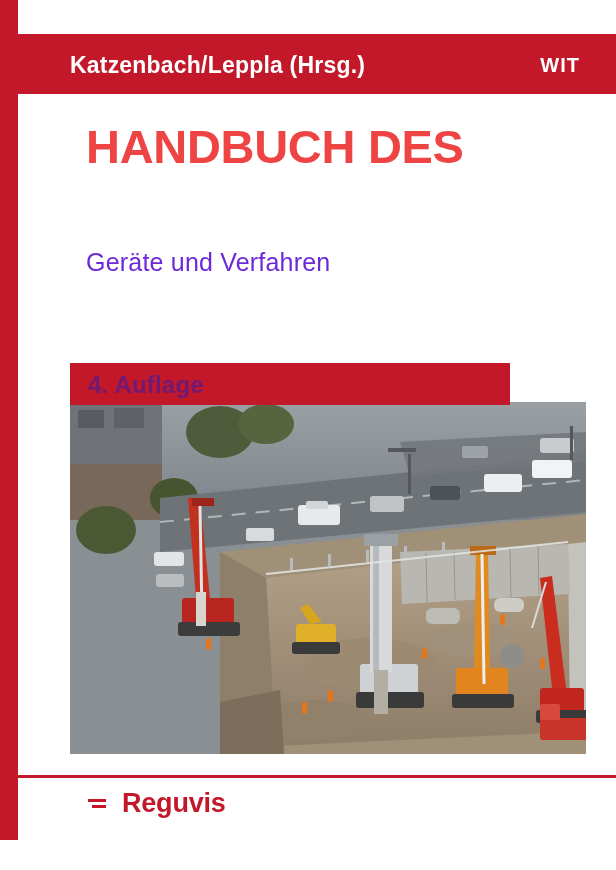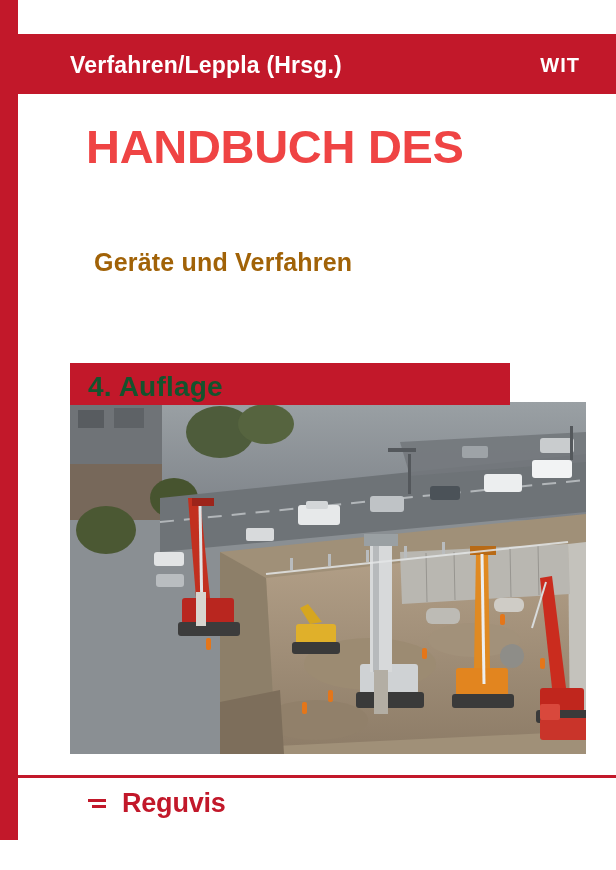--- a/index.html
+++ b/index.html
@@ -70,42 +70,41 @@
     text-transform: uppercase;
   }
   .title .line {
     display: block;
     white-space: nowrap;
   }
   .subtitle {
     position: absolute;
     left: 86px;
     top: 248px;
-    color: #a16207;
+    color: #6d28d9;
     font-size: 25px;
-    font-weight: bold;
+    font-weight: normal;
     letter-spacing: 0.2px;
-    margin-left: 8px;
   }
   
   .edition-badge {
     position: absolute;
     left: 70px;
     top: 363px;
     width: 440px;
     height: 42px;
     background: #c2182a;
     z-index: 3;
   }
   .edition-text {
     position: absolute;
     left: 88px;
     top: 371px;
-    color: #14532d;
-    font-size: 28px;
+    color: #701a75;
+    font-size: 24px;
     font-weight: bold;
     letter-spacing: 0.2px;
     z-index: 4;
   }
   
   .photo {
     position: absolute;
     left: 70px;
     top: 402px;
     width: 516px;
@@ -153,21 +152,21 @@
 </style>
 </head>
 <body>
 
 <div class="cover">
 
   <div class="spine"></div>
 
   <div class="top-band"></div>
 
-  <div class="editors">Verfahren/Leppla (Hrsg.)</div>
+  <div class="editors">Katzenbach/Leppla (Hrsg.)</div>
   <div class="imprint-mark">WIT</div>
 
   <div class="title">
     <span class="line">Handbuch des</span>
   </div>
 
   <div class="subtitle">Geräte und Verfahren</div>
 
   <div class="edition-badge"></div>
   <div class="edition-text">4. Auflage</div>

